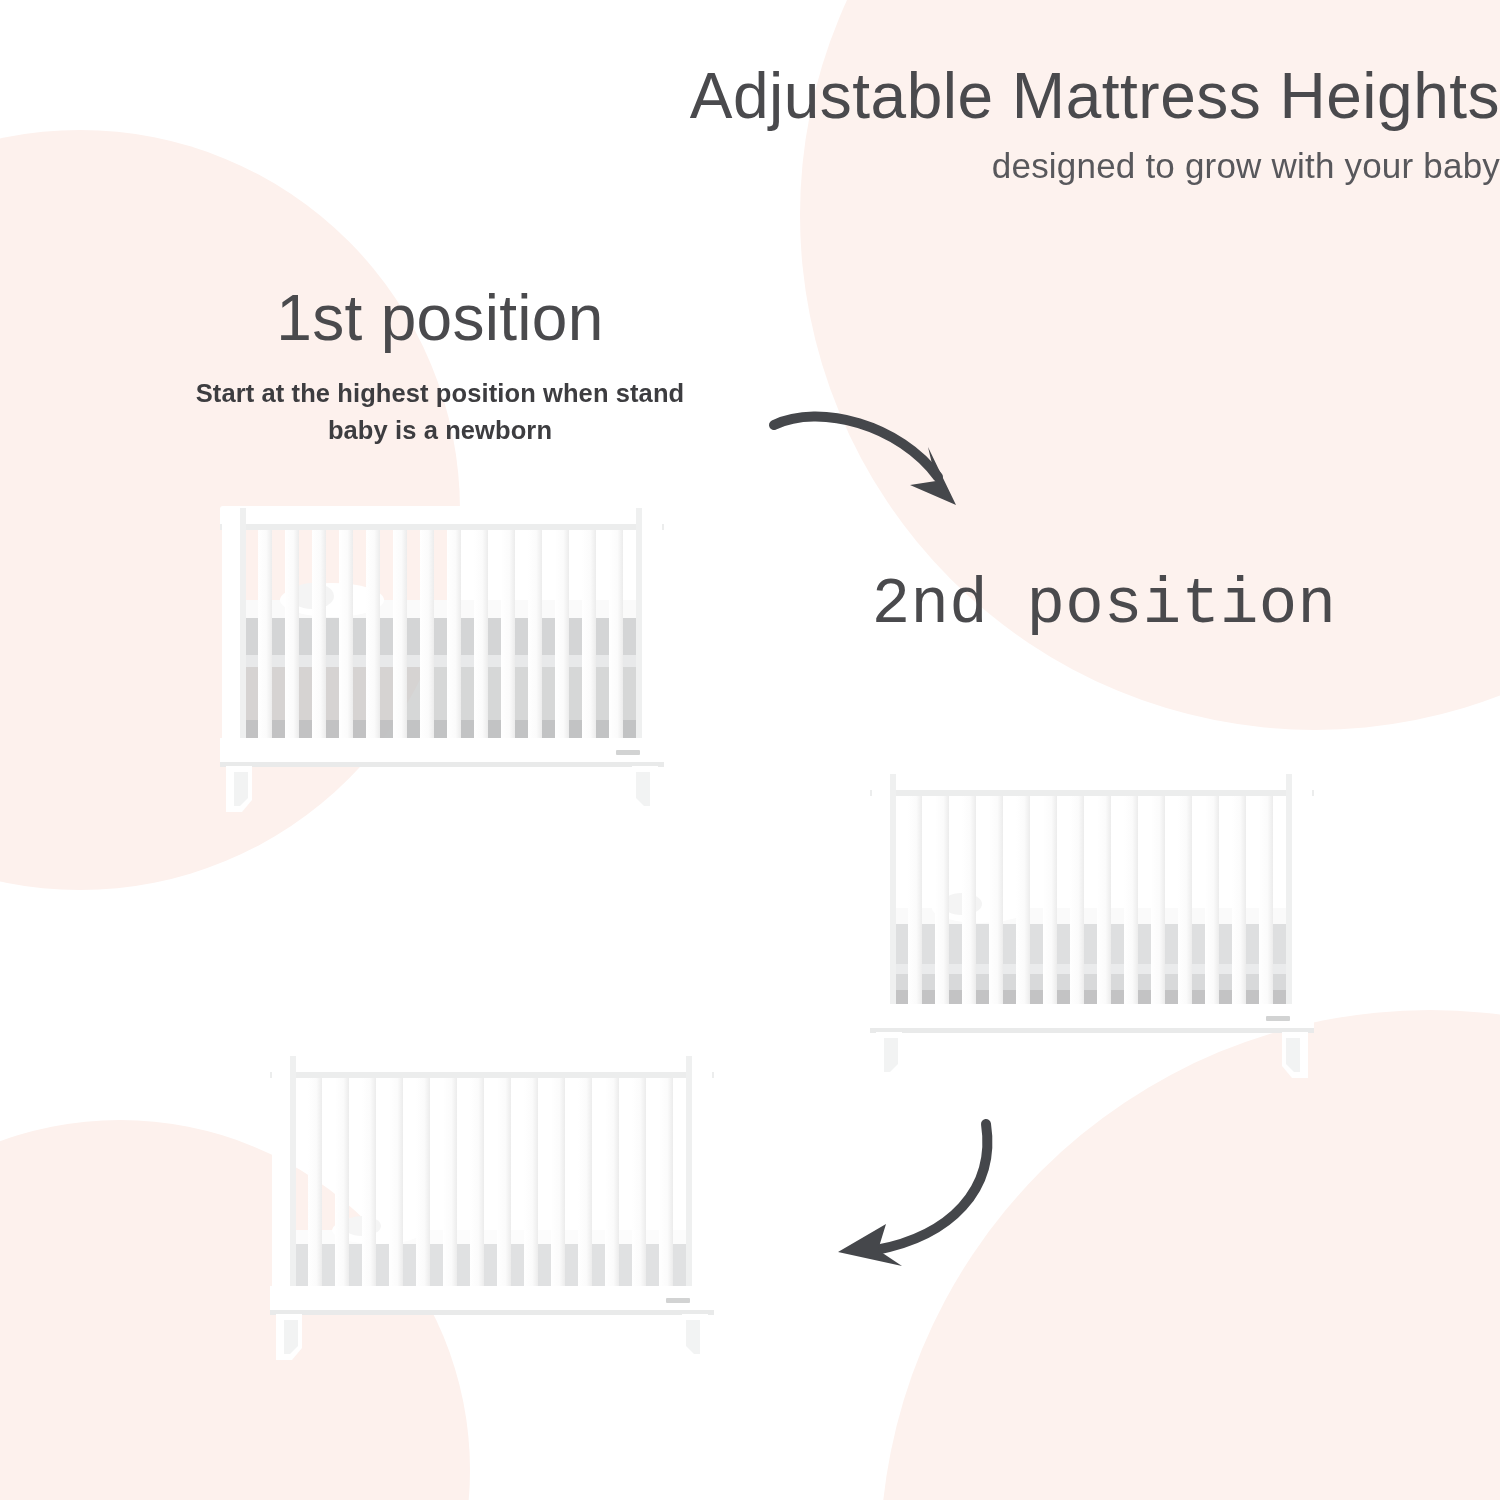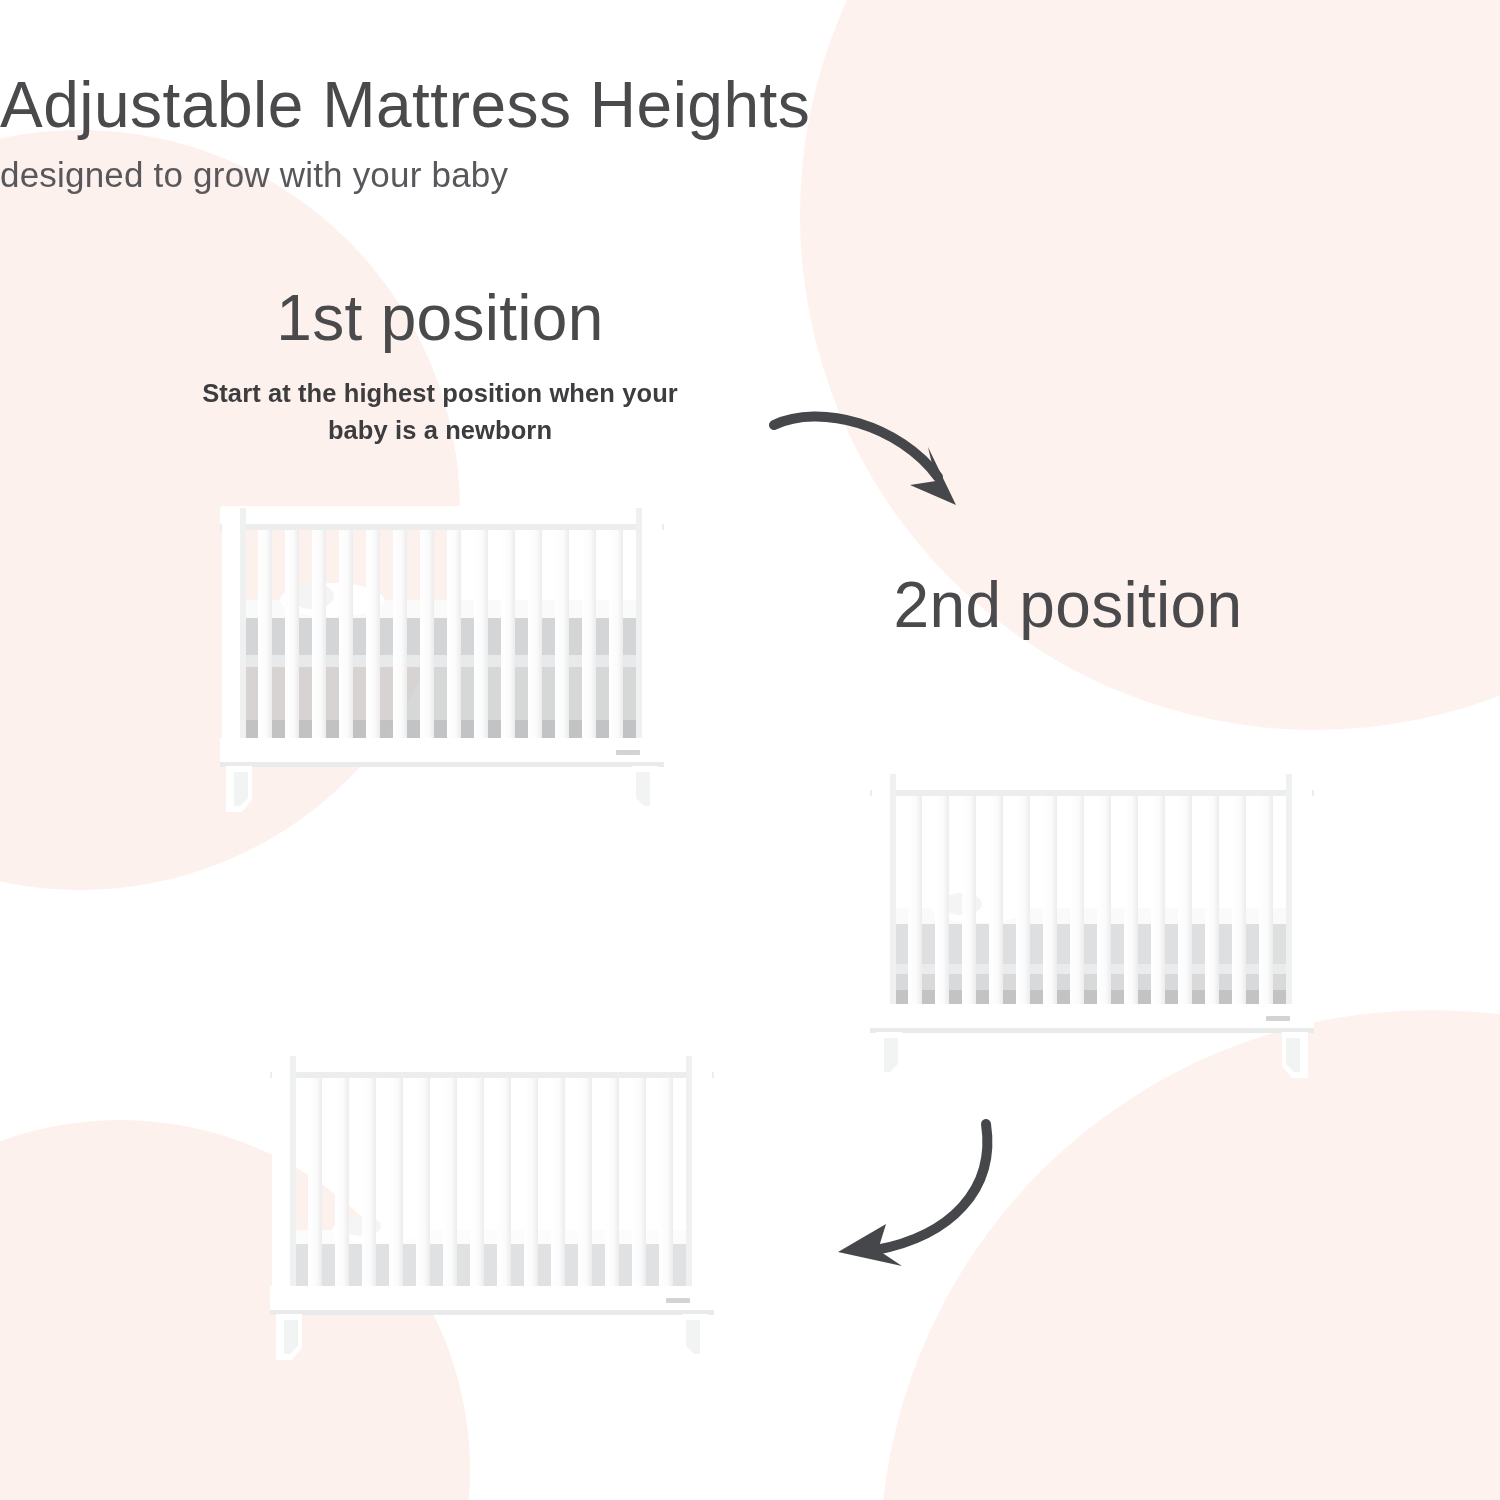--- a/index.html
+++ b/index.html
@@ -54,23 +54,23 @@
     top: 1010px;
     width: 1100px;
     height: 1100px;
     background: #fdf2ee;
   }
 
   
   #header {
     position: absolute;
     left: 0;
-    top: 72px;
+    top: 63px;
     width: 1500px;
-    text-align: left;
+    text-align: right;
   }
   #page-title {
     font-size: 64px;
     font-weight: 400;
     color: #4a4a4d;
     letter-spacing: 0.5px;
     line-height: 1.05;
     margin: 0;
   }
   #page-subtitle {
@@ -94,21 +94,21 @@
   .pos-desc {
     font-size: 25.5px;
     font-weight: bold;
     color: #3d3d40;
     line-height: 1.44;
     margin: 22px 0 0 0;
     letter-spacing: 0.1px;
   }
 
   #block-1 { left: 170px; top: 283px; width: 540px; }
-  #block-2 { left: 768px; top: 570px; width: 600px; }
+  #block-2 { left: 804px; top: 570px; width: 600px; font-family: Liberation Mono, monospace; }
   #block-3 { left: 215px; top: 855px; width: 590px; }
 
   
   .arrow-svg { position: absolute; pointer-events: none; }
   #arrow-1 { left: 760px; top: 385px; }
   #arrow-2 { left: 790px; top: 1110px; }
 
   
   .crib {
     position: absolute;
@@ -125,21 +125,21 @@
   <div class="blob" id="blob-left-bottom"></div>
   <div class="blob" id="blob-right-bottom"></div>
 
   <div id="header">
     <h1 id="page-title">Adjustable Mattress Heights</h1>
     <p id="page-subtitle">designed to grow with your baby</p>
   </div>
 
   <div class="pos-block" id="block-1">
     <h2 class="pos-heading">1st position</h2>
-    <p class="pos-desc">Start at the highest position when your baby is a newborn</p>
+    <p class="pos-desc">Start at the highest position when stand baby is a newborn</p>
   </div>
 
   <div class="pos-block" id="block-2">
     <h2 class="pos-heading">2nd position</h2>
   </div>
 
 
   <svg class="arrow-svg" id="arrow-1" width="260" height="150" viewBox="0 0 260 150">
     <path d="M14,40 C60,18 140,40 178,92" fill="none" stroke="#45474b" stroke-width="10" stroke-linecap="round"></path>
     <path d="M196,120 L150,100 L176,96 L168,62 Z" fill="#45474b"></path>

